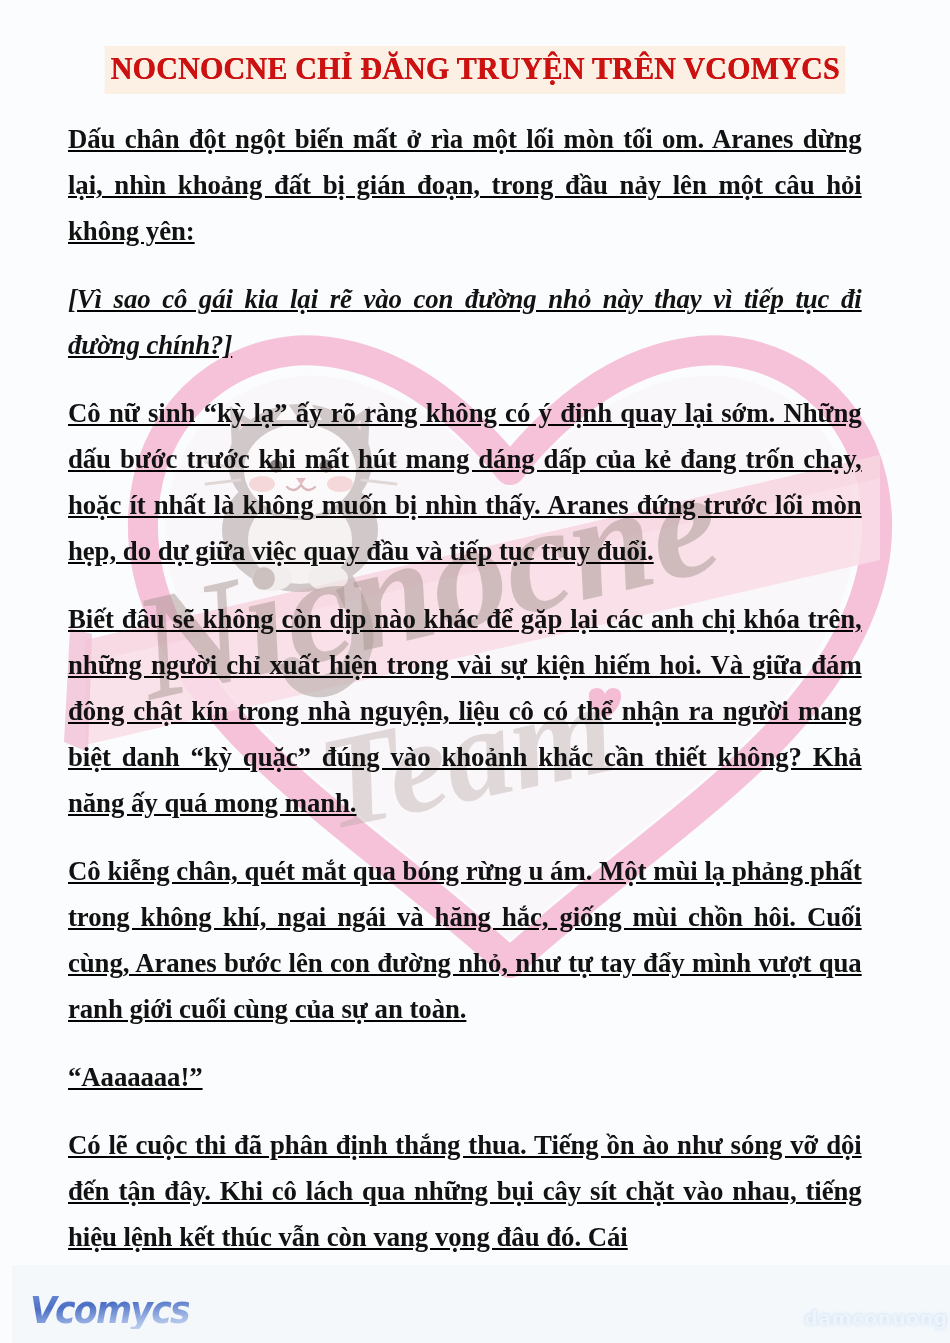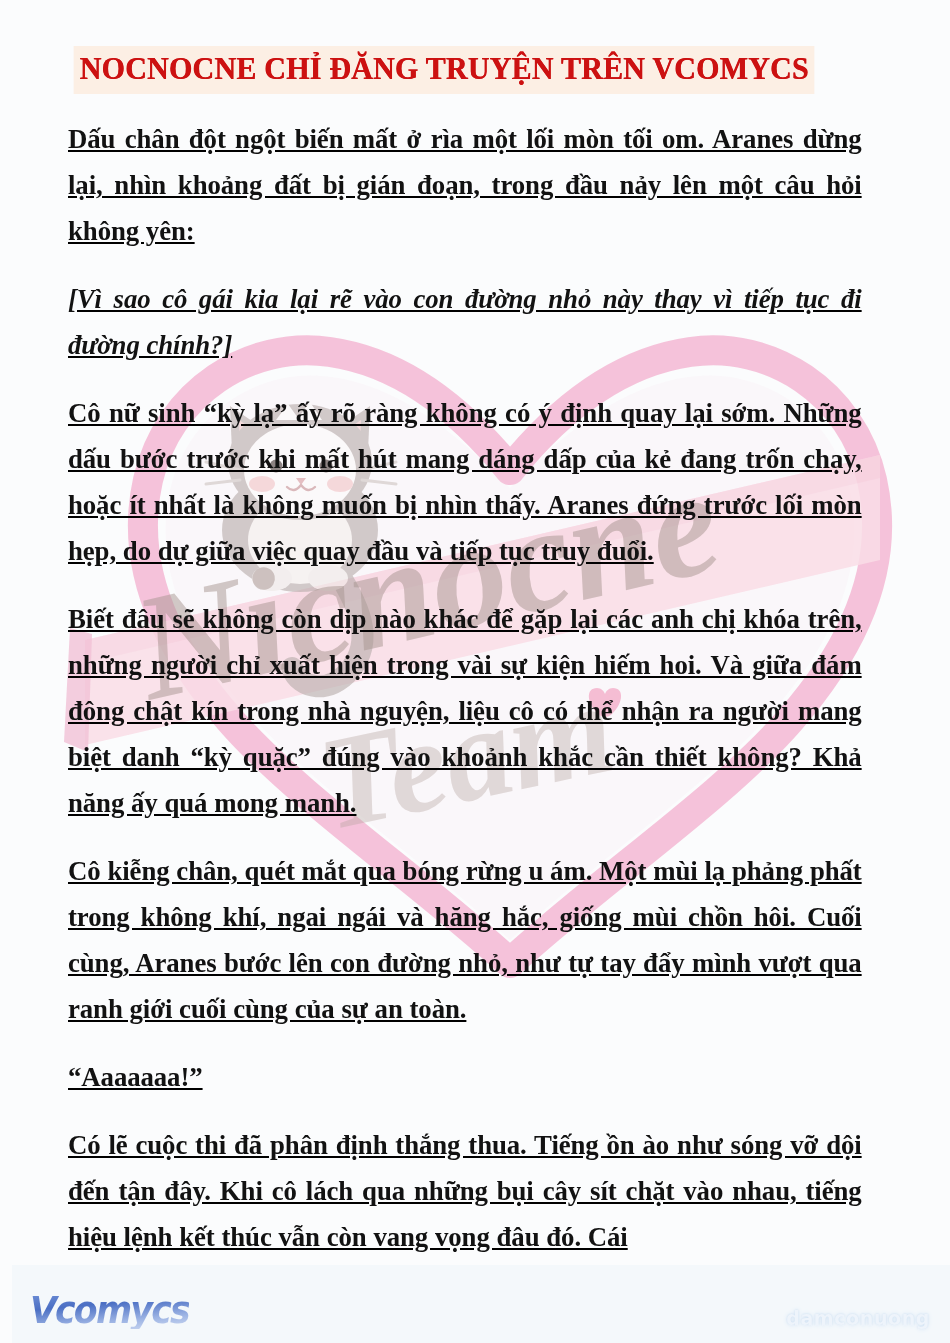--- a/index.html
+++ b/index.html
@@ -33,20 +33,21 @@
 
   
   .content {
     position: relative;
     z-index: 2;
     padding: 0 68px;
     box-sizing: border-box;
   }
 
   .title-wrap {
+    text-align: center;
     padding-top: 46px;
     padding-bottom: 8px;
   }
 
   .title {
     display: inline-block;
     background: #fcefe4;
     color: #cc1111;
     font-family: "Liberation Serif", "DejaVu Serif", serif;
     font-weight: bold;
@@ -110,21 +111,21 @@
     background: linear-gradient(175deg, #6f8fd6 0%, #4b6fc4 35%, #9db4e4 72%, #cfdbf2 100%);
     -webkit-background-clip: text;
     background-clip: text;
     color: transparent;
     transform: scaleX(1.12) scaleY(1.18);
     transform-origin: left bottom;
   }
 
   .corner-watermark {
     position: absolute;
-    right: 32px;
+    right: 14px;
     bottom: 14px;
     font-family: "DejaVu Sans", sans-serif;
     font-size: 19px;
     font-weight: bold;
     letter-spacing: 0.6px;
     color: #eef4fb;
     text-shadow:
       0 0 2px #c9dcef,
       0 0 5px #d9e8f7,
       0 1px 0 #ffffff;

